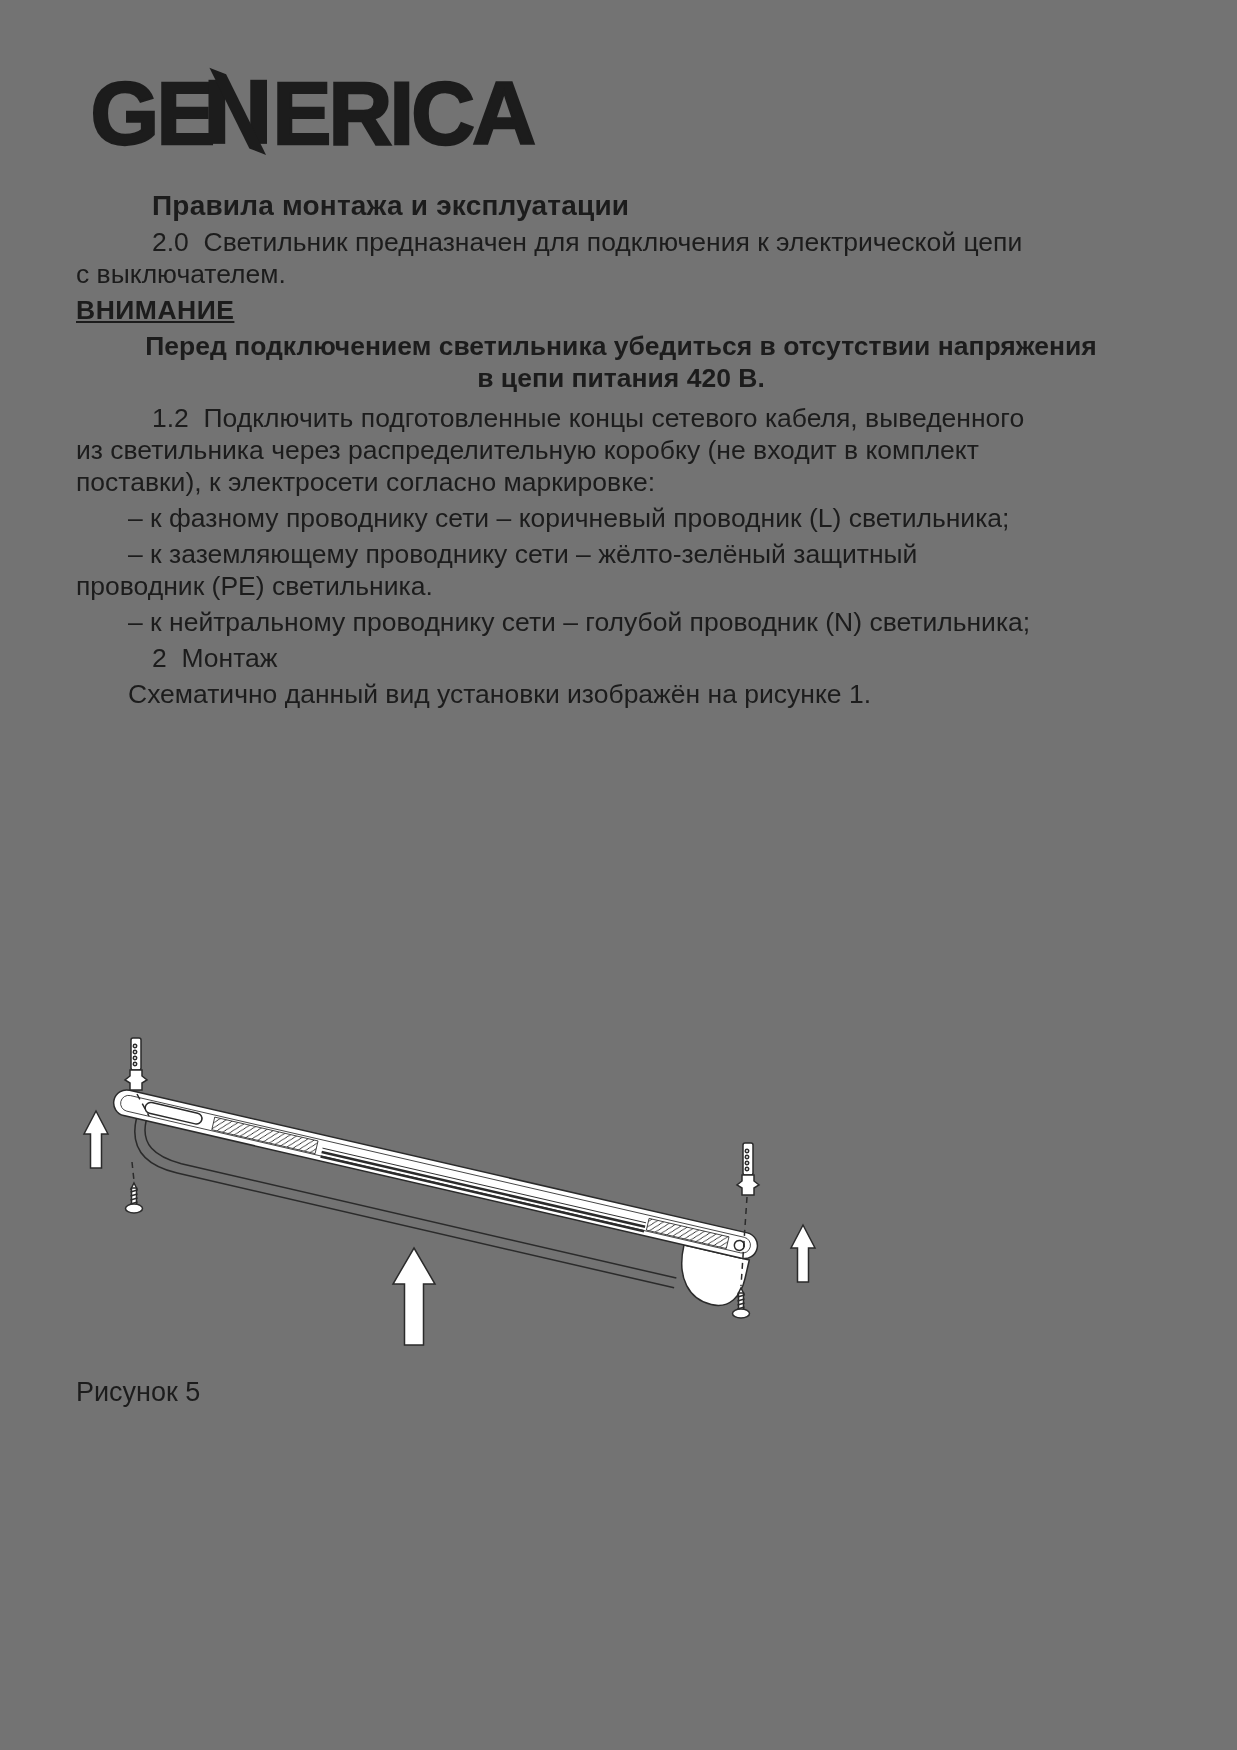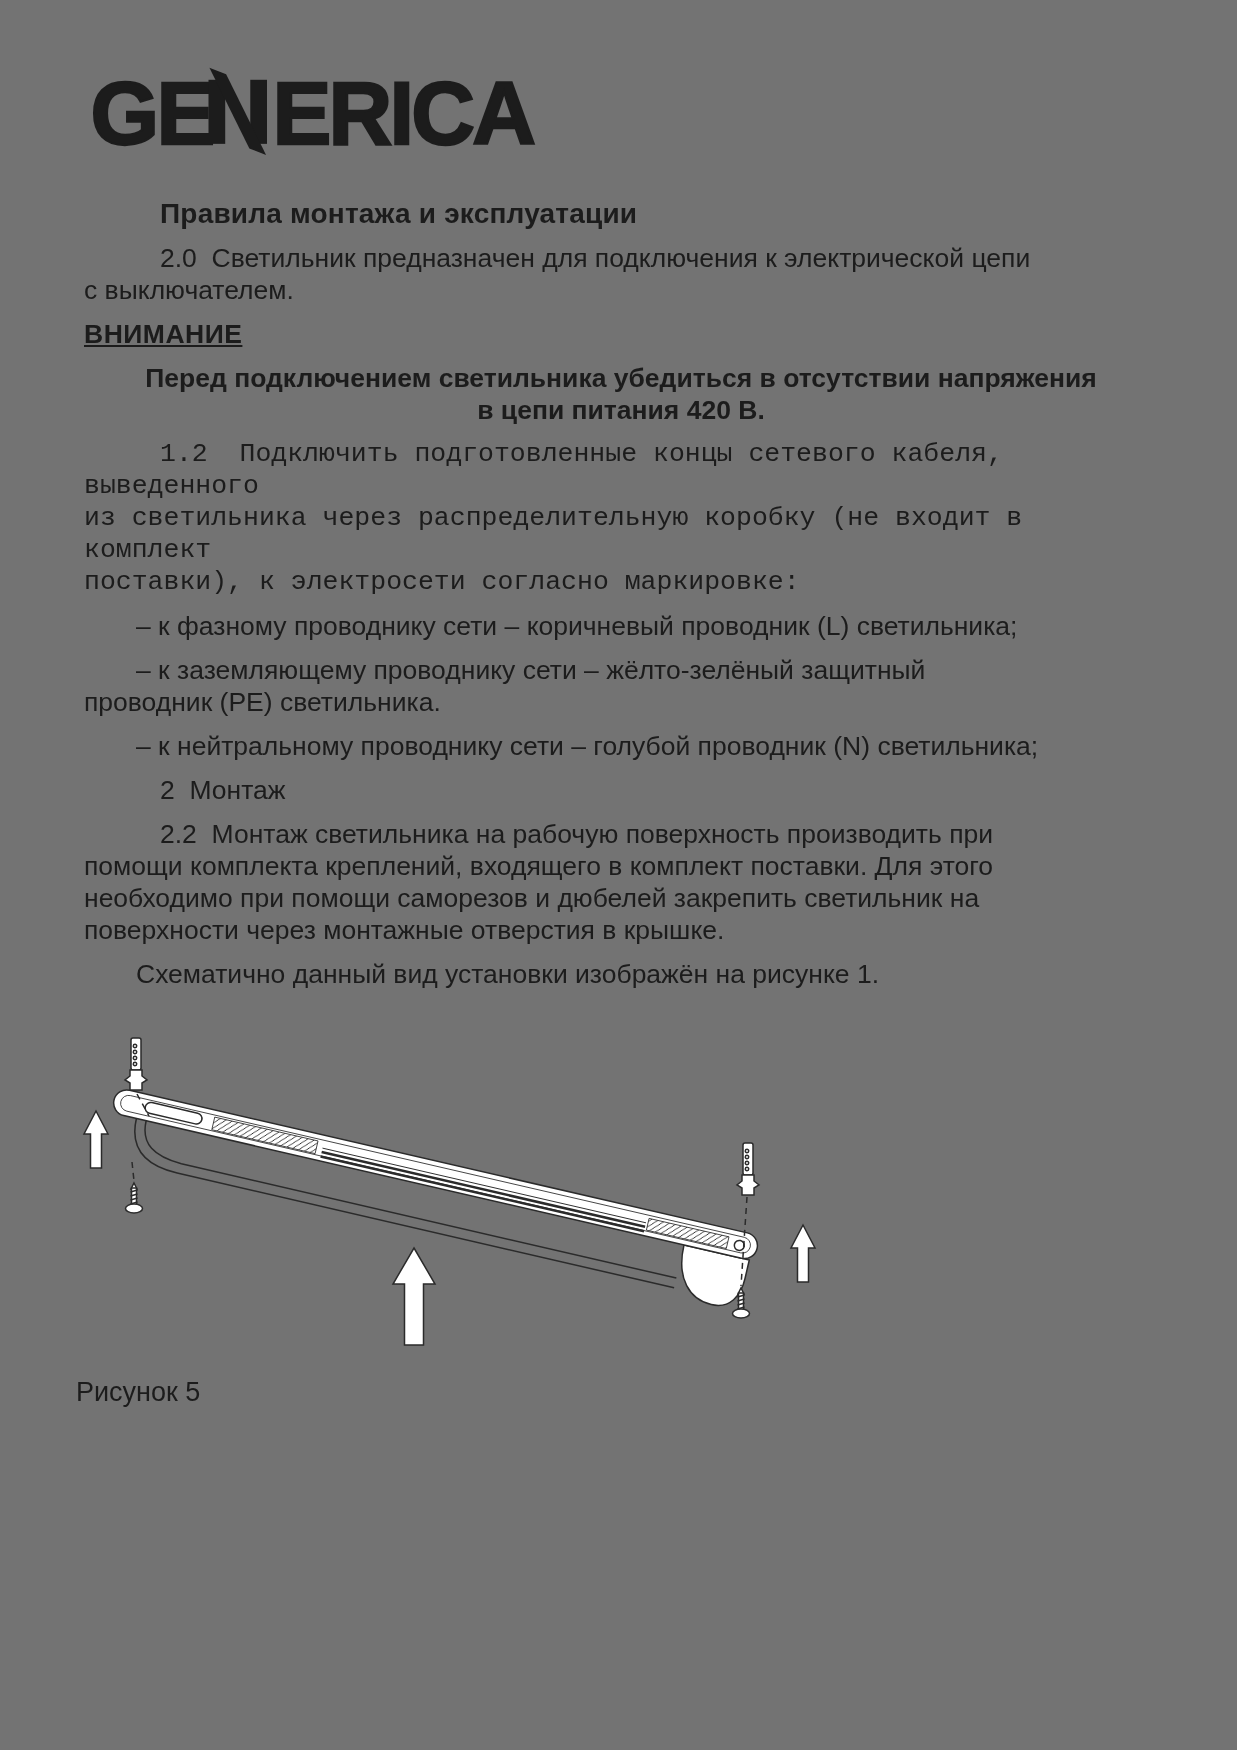--- a/index.html
+++ b/index.html
@@ -22,33 +22,33 @@
     font-size:95px;
     letter-spacing:-3px;
   }
 
   
   .textblock{
     position:absolute;left:72px;top:186px;width:1098px;
     font-size:26.5px;line-height:32px;
   }
   .para{
-    margin:12px;
+    margin:4px;
     white-space:pre-wrap;
     text-align:left;
   }
   .indent{text-indent:76px;}
   .indent-sm{text-indent:52px;}
   .doc-heading{font-weight:bold;font-size:28px;letter-spacing:0.2px;}
   .warn-title{
     text-align:left;font-weight:bold;text-decoration:underline;
     letter-spacing:0.5px;
   }
   .warn-body{text-align:center;font-weight:bold;}
-  .gap-top{margin-top:8px;font-family:Liberation Mono, monospace;}
+  .gap-top{margin-top:8px;}
 
   
   .figure-wrap{position:absolute;left:64px;top:938px;width:764px;height:424px;}
   .figure-caption{
     position:absolute;left:76px;top:1376px;
     font-size:27px;line-height:32px;
   }
   .fig-stroke{stroke:#2b2b2b;fill:none;stroke-width:1.5;}
   .fig-white{fill:#ffffff;stroke:#2b2b2b;stroke-width:1.5;}
 </style>
@@ -77,24 +77,20 @@
     <p class="para warn-body">Перед подключением светильника убедиться в отсутствии напряжения
 в цепи питания 420 В.</p>
     <p class="para indent gap-top">1.2  Подключить подготовленные концы сетевого кабеля, выведенного
 из светильника через распределительную коробку (не входит в комплект
 поставки), к электросети согласно маркировке:</p>
     <p class="para indent-sm">– к фазному проводнику сети – коричневый проводник (L) светильника;</p>
     <p class="para indent-sm">– к заземляющему проводнику сети – жёлто-зелёный защитный
 проводник (PE) светильника.</p>
     <p class="para indent-sm">– к нейтральному проводнику сети – голубой проводник (N) светильника;</p>
     <p class="para indent">2  Монтаж</p>
-    <p class="para indent">2.2  Монтаж светильника на рабочую поверхность производить при
-помощи комплекта креплений, входящего в комплект поставки. Для этого
-необходимо при помощи саморезов и дюбелей закрепить светильник на
-поверхности через монтажные отверстия в крышке.</p>
     <p class="para indent-sm">Схематично данный вид установки изображён на рисунке 1.</p>
   </div>
 
   <div class="figure-wrap">
     <svg width="764" height="424" viewBox="0 0 764 424">
       <defs>
         <pattern id="hatch" patternUnits="userSpaceOnUse" width="6" height="6">
           <path d="M0 6 L6 0" stroke="#2b2b2b" stroke-width="1"></path>
         </pattern>
 

